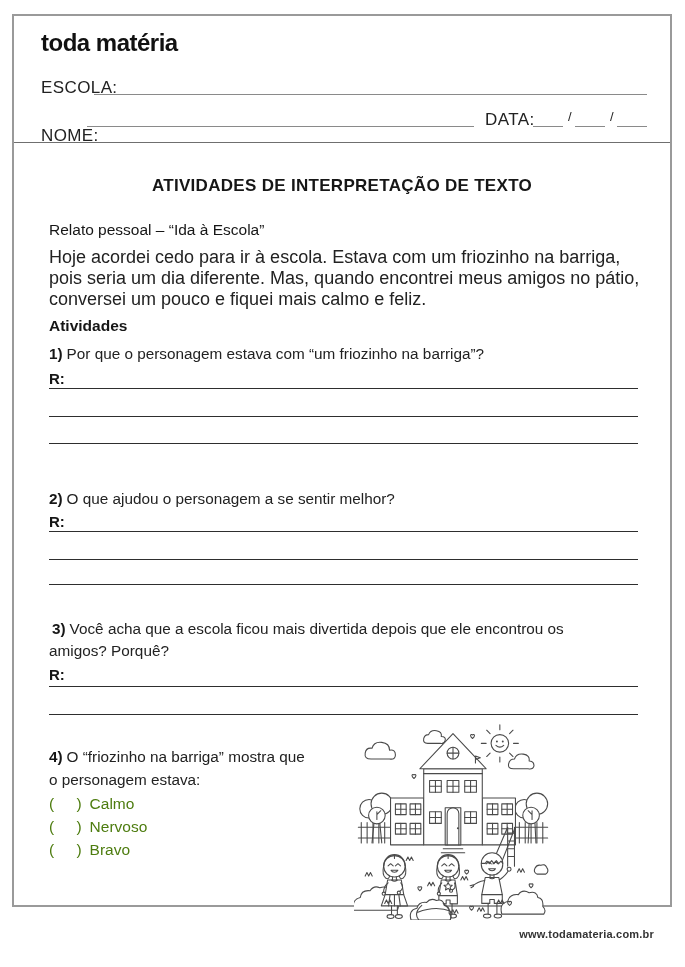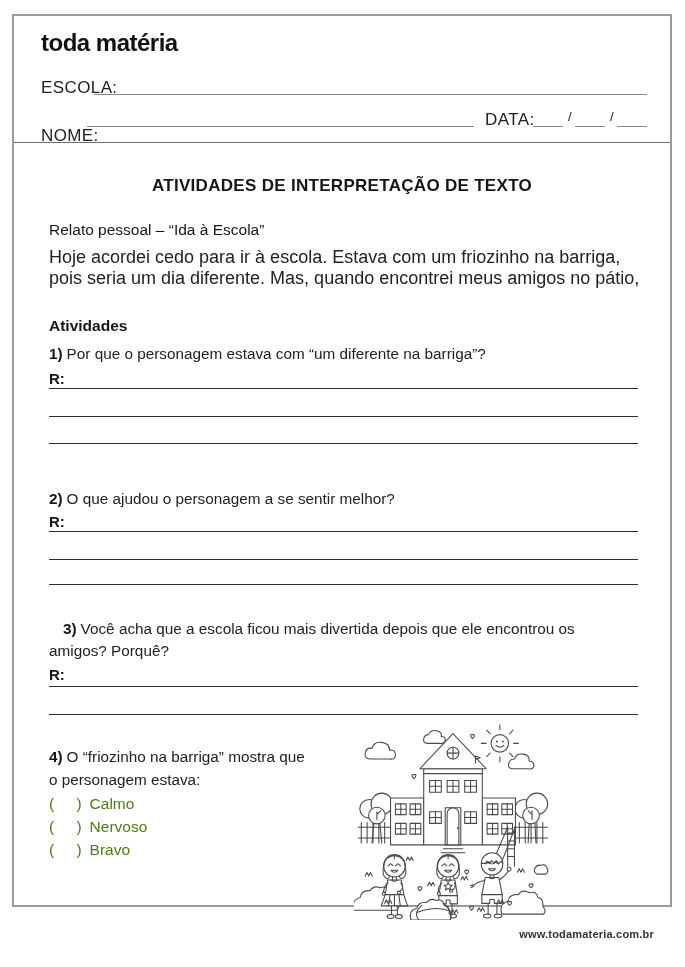--- a/index.html
+++ b/index.html
@@ -51,37 +51,38 @@
   <span class="abs slash" style="left:596px;top:93px;">/</span>
   <div class="abs hline" style="left:603px;top:110px;width:30px;"></div>
 
   <div class="abs divider"></div>
 
   <div class="abs title">ATIVIDADES DE INTERPRETAÇÃO DE TEXTO</div>
   <div class="abs subtitle">Relato pessoal – “Ida à Escola”</div>
   <div class="abs para">
     <div>Hoje acordei cedo para ir à escola. Estava com um friozinho na barriga,</div>
     <div>pois seria um dia diferente. Mas, quando encontrei meus amigos no pátio,</div>
+    <div>conversei um pouco e fiquei mais calmo e feliz.</div>
   </div>
 
   <div class="abs sect" style="left:35px;top:301px;">Atividades</div>
 
-  <div class="abs qline" style="left:35px;top:329px;"><span class="qnum">1)</span><span>Por que o personagem estava com “um diferente na barriga”?</span></div>
+  <div class="abs qline" style="left:35px;top:329px;"><span class="qnum">1)</span><span>Por que o personagem estava com “um friozinho na barriga”?</span></div>
   <span class="abs rlab" style="left:35px;top:354px;">R:</span>
   <div class="abs ans" style="top:372px;"></div>
   <div class="abs ans" style="top:400px;"></div>
   <div class="abs ans" style="top:427px;"></div>
 
   <div class="abs qline" style="left:35px;top:474px;"><span class="qnum">2)</span><span>O que ajudou o personagem a se sentir melhor?</span></div>
   <span class="abs rlab" style="left:35px;top:497px;">R:</span>
   <div class="abs ans" style="top:515px;"></div>
   <div class="abs ans" style="top:543px;"></div>
   <div class="abs ans" style="top:568px;"></div>
 
-  <div class="abs qline" style="left:49px;top:604px;"><span class="qnum">3)</span><span>Você acha que a escola ficou mais divertida depois que ele encontrou os</span></div>
+  <div class="abs qline" style="left:38px;top:604px;"><span class="qnum">3)</span><span>Você acha que a escola ficou mais divertida depois que ele encontrou os</span></div>
   <div class="abs qline" style="left:35px;top:626px;">amigos? Porquê?</div>
   <span class="abs rlab" style="left:35px;top:650px;">R:</span>
   <div class="abs ans" style="top:670px;"></div>
   <div class="abs ans" style="top:698px;"></div>
 
   <div class="abs qline" style="left:35px;top:732px;"><span class="qnum">4)</span><span>O “friozinho na barriga” mostra que</span></div>
   <div class="abs qline" style="left:35px;top:755px;">o personagem estava:</div>
 
   <div class="abs opt" style="left:35px;top:779px;"><span class="paren">(    )</span><span class="optlab">Calmo</span></div>
   <div class="abs opt" style="left:35px;top:802px;"><span class="paren">(    )</span><span class="optlab">Nervoso</span></div>

